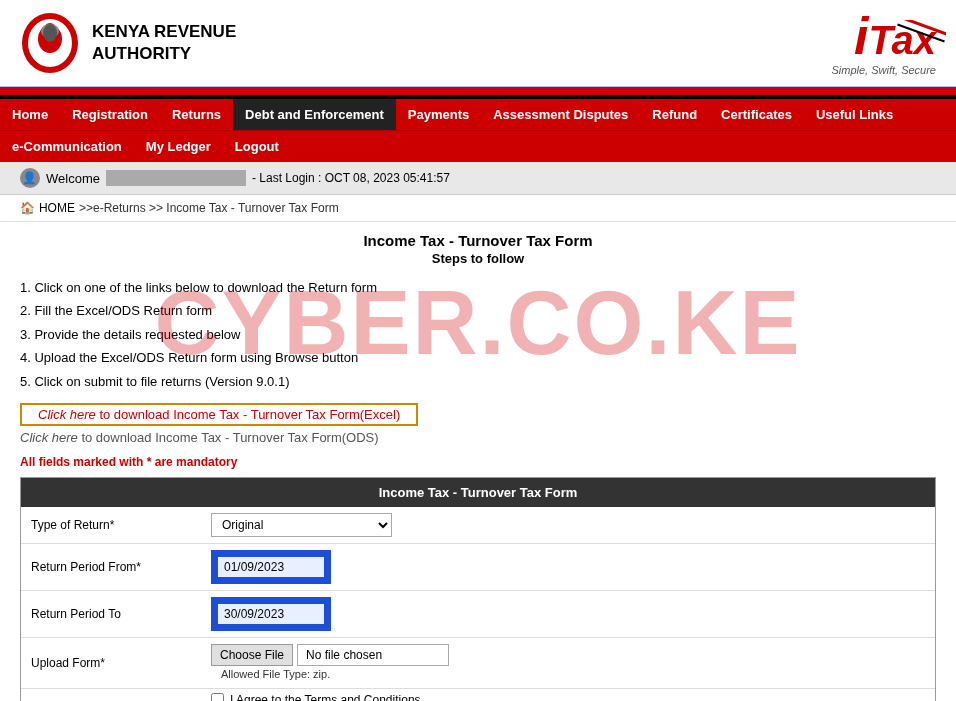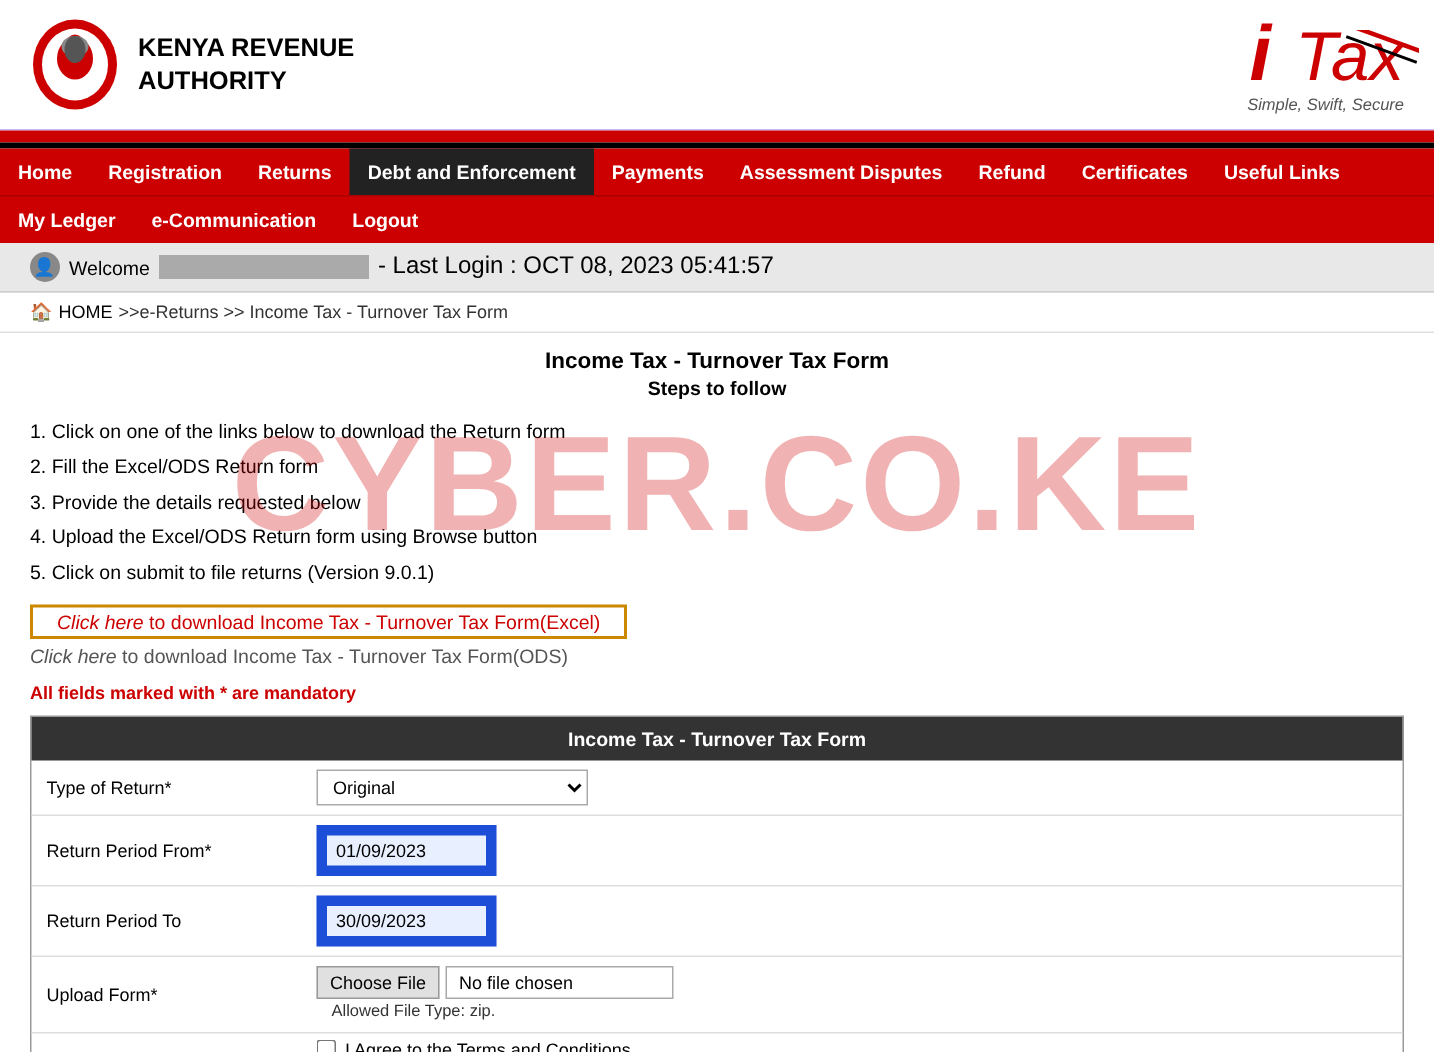--- a/index.html
+++ b/index.html
@@ -17,21 +17,21 @@
     .nav-row { display: flex; align-items: stretch; }
     .nav-item { color: #fff; padding: 8px 12px; cursor: pointer; font-size: 13px; font-weight: bold; white-space: nowrap; text-decoration: none; display: flex; align-items: center; }
     .nav-item.active, .nav-item.highlighted { background: #222; }
     .nav-row2 { background: #cc0000; display: flex; border-top: 1px solid #aa0000; }
 
     
     .welcome-bar { background: #e8e8e8; padding: 6px 20px; display: flex; align-items: center; gap: 6px; font-size: 13px; border-bottom: 1px solid #ccc; }
     .user-icon { width: 20px; height: 20px; background: #888; border-radius: 50%; display: inline-flex; align-items: center; justify-content: center; color: #fff; font-size: 12px; }
     .welcome-text { font-weight: normal; }
     .user-name-box { background: #aaa; width: 140px; height: 16px; display: inline-block; }
-    .last-login { font-size: 16px; }
+    .last-login { font-size: 12px; }
 
     
     .breadcrumb { padding: 6px 20px; font-size: 12px; color: #333; display: flex; align-items: center; gap: 4px; border-bottom: 1px solid #e0e0e0; }
     .breadcrumb a { color: #000; text-decoration: none; }
 
     
     .main-content { padding: 10px 20px; position: relative; overflow: hidden; }
     .page-title { text-align: center; font-size: 15px; font-weight: bold; margin-bottom: 2px; }
     .page-subtitle { text-align: center; font-size: 13px; font-weight: bold; margin-bottom: 10px; }
 
@@ -88,21 +88,21 @@
     <div>
       <div style="font-size:17px; font-weight:bold; text-transform:uppercase; color:#000; line-height:1.3;">
         <span>Kenya Revenue</span><br>
         <span>Authority</span>
       </div>
     </div>
   </div>
   <div class="itax-area">
     <div style="position:relative; display:inline-block;">
       <div class="itax-brand">
-        <span style="font-style:italic;font-size:52px;font-weight:900;color:#cc0000;">i</span><span style="font-style:italic;font-size:46px;font-weight:400;color:#cc0000;margin-left:16px;">Tax</span>
+        <span style="font-style:italic;font-size:52px;font-weight:900;color:#cc0000;">i</span><span style="font-style:italic;font-size:40px;font-weight:700;color:#cc0000;">Tax</span>
       </div>
 
       <div style="position:absolute; right:-10px; top:10px; width:50px; height:30px; overflow:hidden;">
         <div style="width:60px; height:3px; background:#cc0000; transform: rotate(20deg); margin-top:5px;"></div>
         <div style="width:50px; height:2px; background:#000; transform: rotate(20deg); margin-top:4px;"></div>
       </div>
     </div>
     <div class="tagline-text">Simple, Swift, Secure</div>
   </div>
 </div>
@@ -116,22 +116,22 @@
     <a class="nav-item">Registration</a>
     <a class="nav-item">Returns</a>
     <a class="nav-item highlighted">Debt and Enforcement</a>
     <a class="nav-item">Payments</a>
     <a class="nav-item">Assessment Disputes</a>
     <a class="nav-item">Refund</a>
     <a class="nav-item">Certificates</a>
     <a class="nav-item">Useful Links</a>
   </div>
   <div class="nav-row2">
+    <a class="nav-item">e-Communication</a>
     <a class="nav-item">My Ledger</a>
-    <a class="nav-item">e-Communication</a>
     <a class="nav-item">Logout</a>
   </div>
 </div>
 
 <div class="welcome-bar">
   <span class="user-icon">👤</span>
   <span class="welcome-text">Welcome</span>
   <span class="user-name-box"></span>
   <span class="last-login">- Last Login : OCT 08, 2023 05:41:57</span>
 </div>

